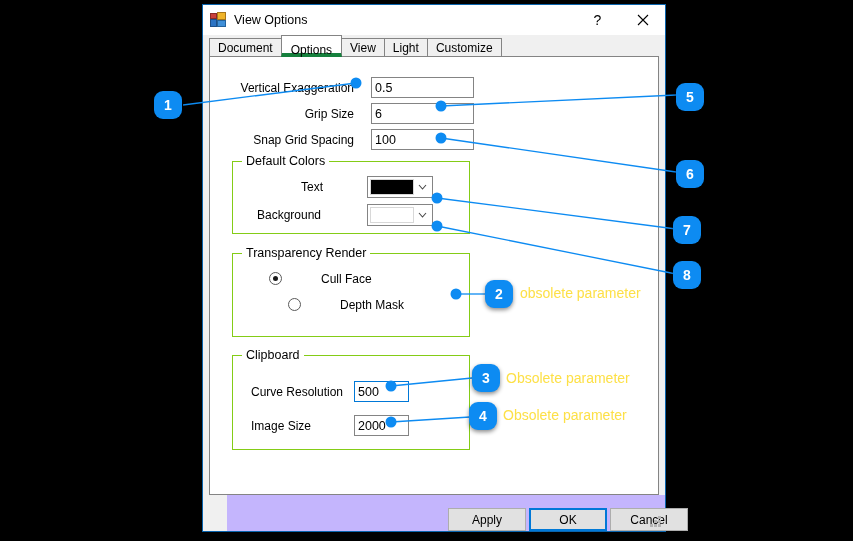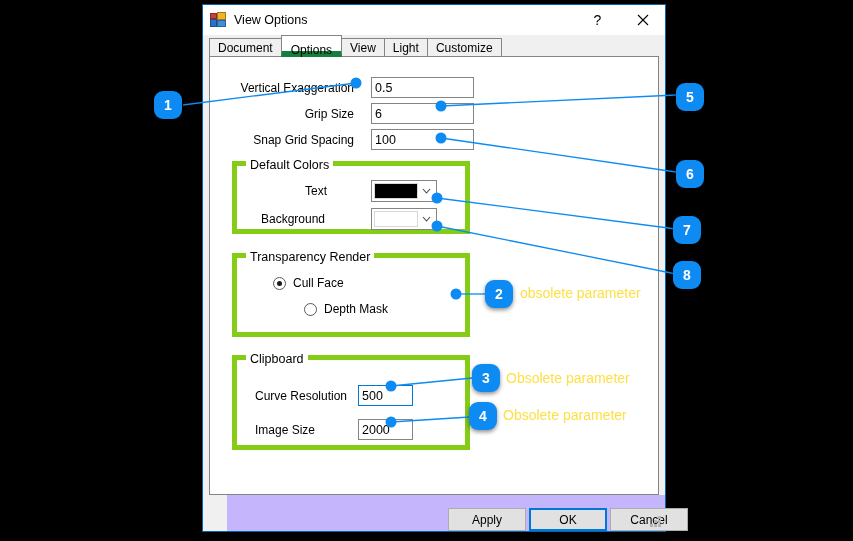--- a/index.html
+++ b/index.html
@@ -91,21 +91,21 @@
     box-sizing: border-box;
     height: 19px;
     line-height: 15px;
     position: relative;
     white-space: nowrap;
   }
   .tab.active {
     background: #ffffff;
     height: 22px;
     line-height: 18px;
-    border-bottom: 6px solid #15803d;
+    border-bottom: 4px solid #15803d;
     z-index: 3;
     padding: 5px 9px;
   }
 
   
   #tabpage {
     flex: 1 1 auto;
     margin: 0 6px;
     background: #ffffff;
     border: 1px solid #848484;
@@ -138,21 +138,21 @@
     align-items: center;
     height: 21px;
   }
   .textbox.focused {
     border: 1px solid #0078d7;
   }
 
   
   .groupbox {
     position: absolute;
-    border: 5px solid #84cc16;
+    border: 1px solid #84cc16;
     box-sizing: border-box;
   }
   .groupbox > .gb-title {
     position: absolute;
     top: -8px;
     left: 9px;
     background: #ffffff;
     padding: 0 4px;
     font-size: 12.5px;
     color: #000;
@@ -181,21 +181,22 @@
     flex: 0 0 auto;
     display: flex;
     align-items: center;
     justify-content: center;
   }
 
   
   .radio-row {
     position: absolute;
     display: flex;
-    align-items: center;
+    align-items: flex-start;
+    gap: 32px;
   }
   .radio {
     width: 13px;
     height: 13px;
     border: 1px solid #5a5a5a;
     border-radius: 50%;
     box-sizing: border-box;
     background: #fff;
     position: relative;
     flex: 0 0 auto;
@@ -368,21 +369,21 @@
       </div>
     </div>
 
     <div class="groupbox" style="left:22px; top:196px; width:238px; height:84px;">
       <div class="gb-title">Transparency Render</div>
 
       <div class="radio-row" style="left:36px; top:18px;">
         <div class="radio checked"></div>
         <div class="radio-label">Cull Face</div>
       </div>
-      <div class="radio-row" style="left:36px; top:44px;padding-left:31px;">
+      <div class="radio-row" style="left:24px; top:44px;padding-left:31px;">
         <div class="radio"></div>
         <div class="radio-label">Depth Mask</div>
       </div>
     </div>
 
     <div class="groupbox" style="left:22px; top:298px; width:238px; height:95px;">
       <div class="gb-title">Clipboard</div>
 
       <div class="field-row" style="left:18px; top:25px;">
         <div class="fld-label" style="width:103px; text-align:left;">Curve Resolution</div>

